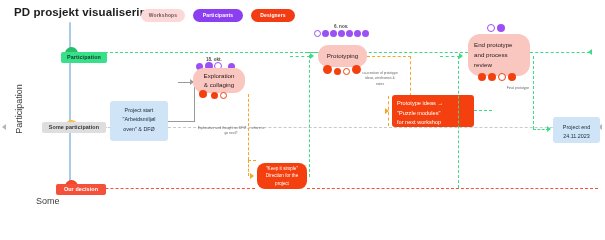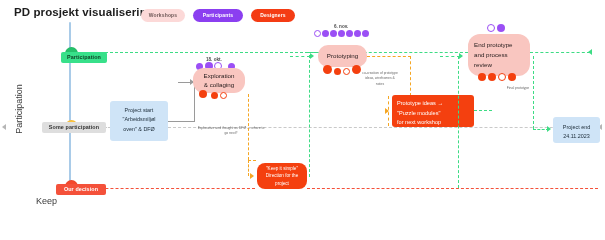--- a/index.html
+++ b/index.html
@@ -153,21 +153,21 @@
 
 <div id="board">
 
   <div class="title">PD prosjekt visualisering</div>
   <div class="chip workshops">Workshops</div>
   <div class="chip participants">Participants</div>
   <div class="chip designers">Designers</div>
 
   <div class="yaxis-line"></div>
   <div class="ylabel">Participation</div>
-  <div class="xlabel">Keep</div>
+  <div class="xlabel">Some</div>
 
   <div class="lane" style="top:52px;width:248px;"></div>
   <div class="lane" style="left:308px;top:52px;width:160px;"></div>
   <div class="lane" style="left:530px;top:52px;width:60px;"></div>
 
   <div class="lane mid" style="top:127px;width:42px;"></div>
   <div class="lane mid" style="left:108px;top:127px;width:3px;"></div>
   <div class="lane mid" style="left:168px;top:127px;width:430px;"></div>
 
   <div class="lane bot" style="top:188px;width:185px;"></div>

